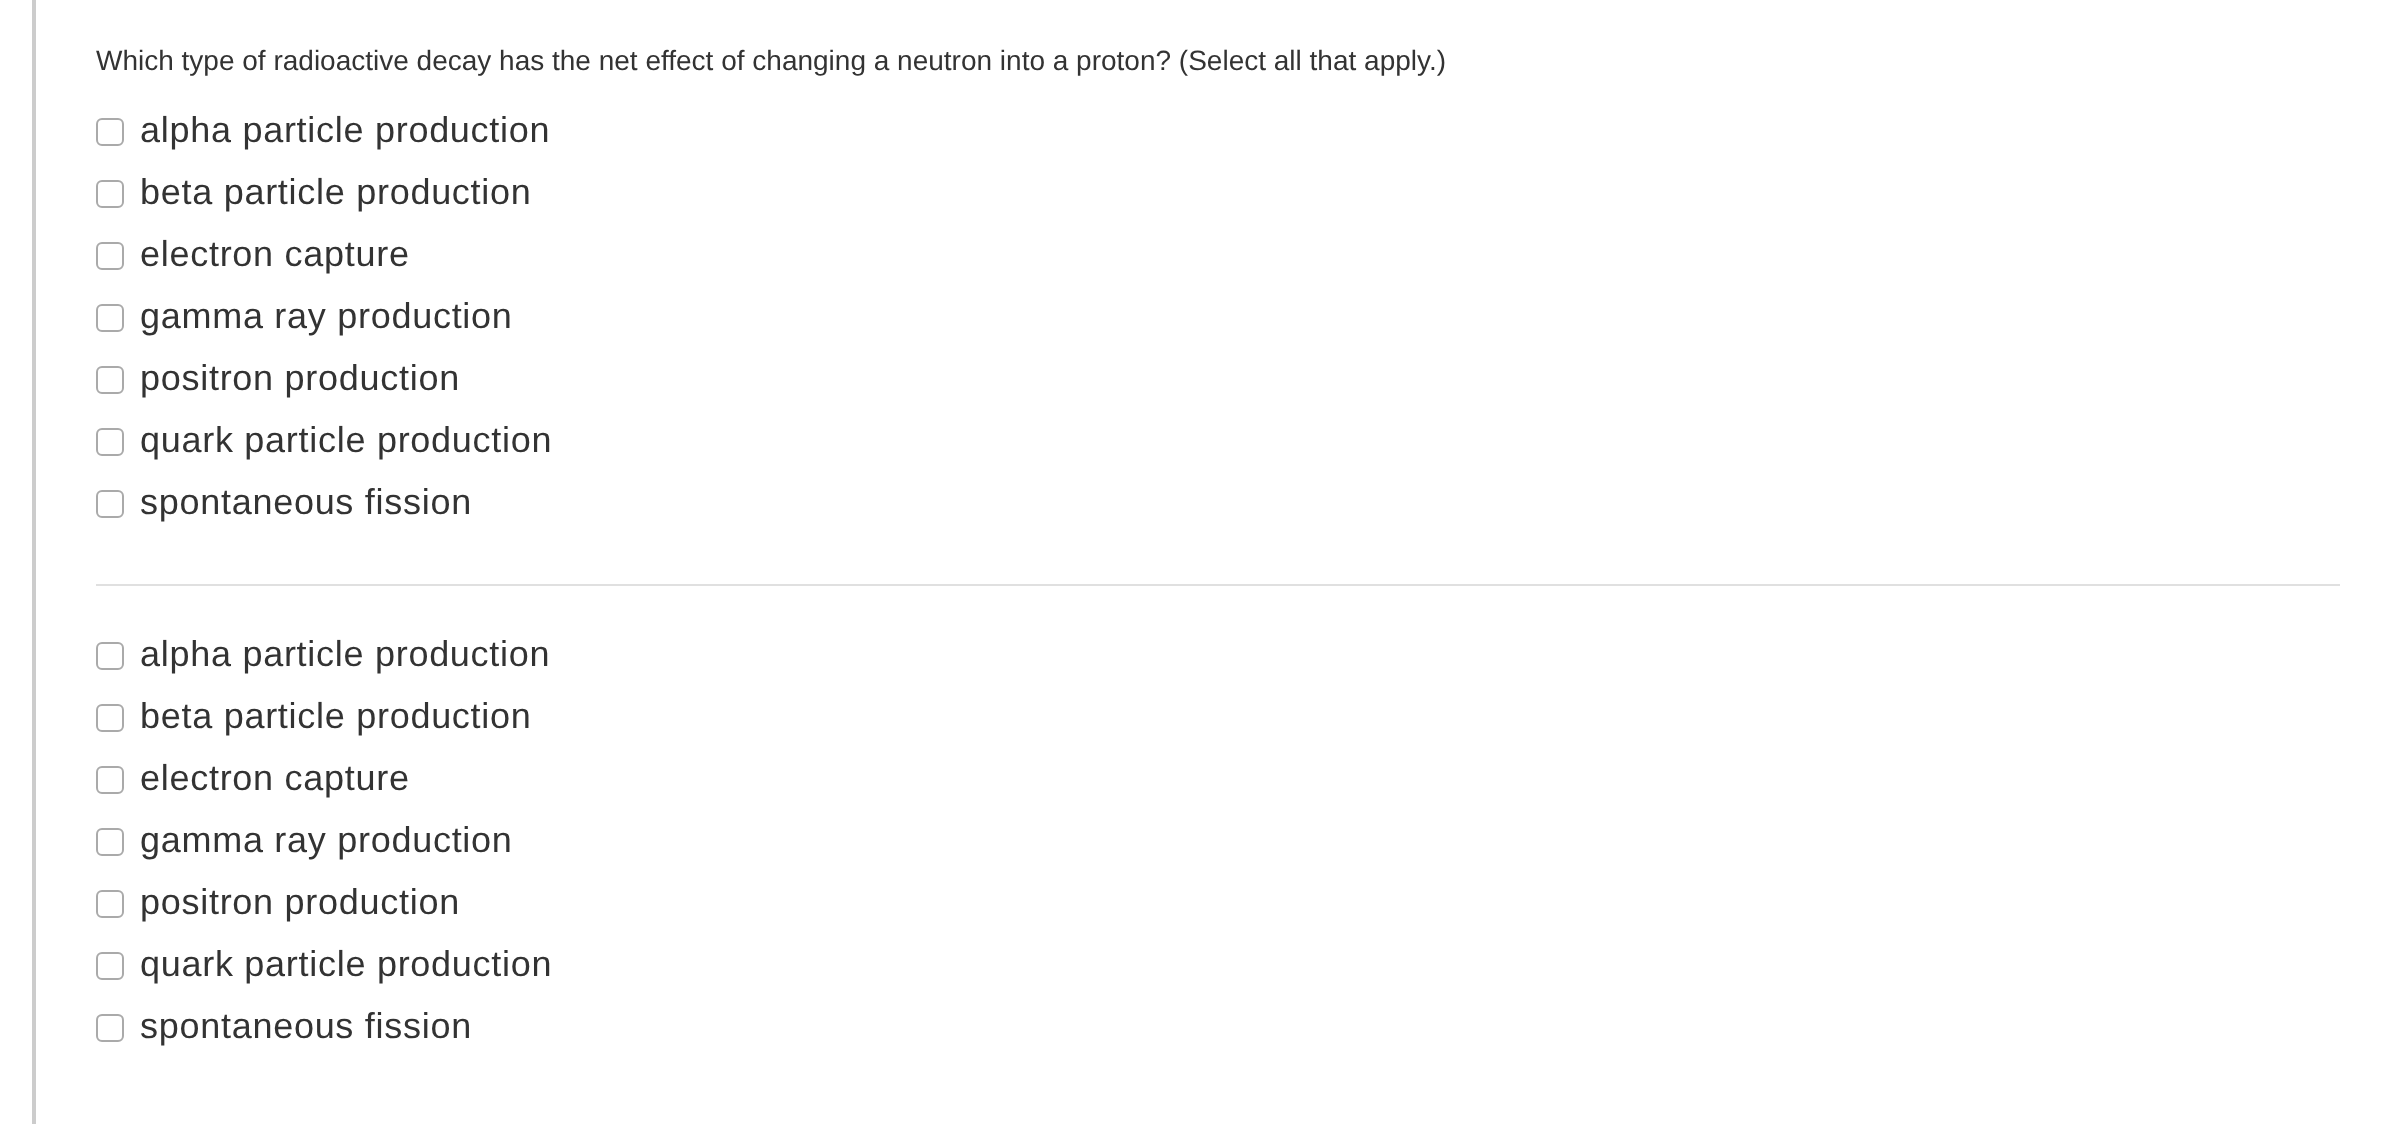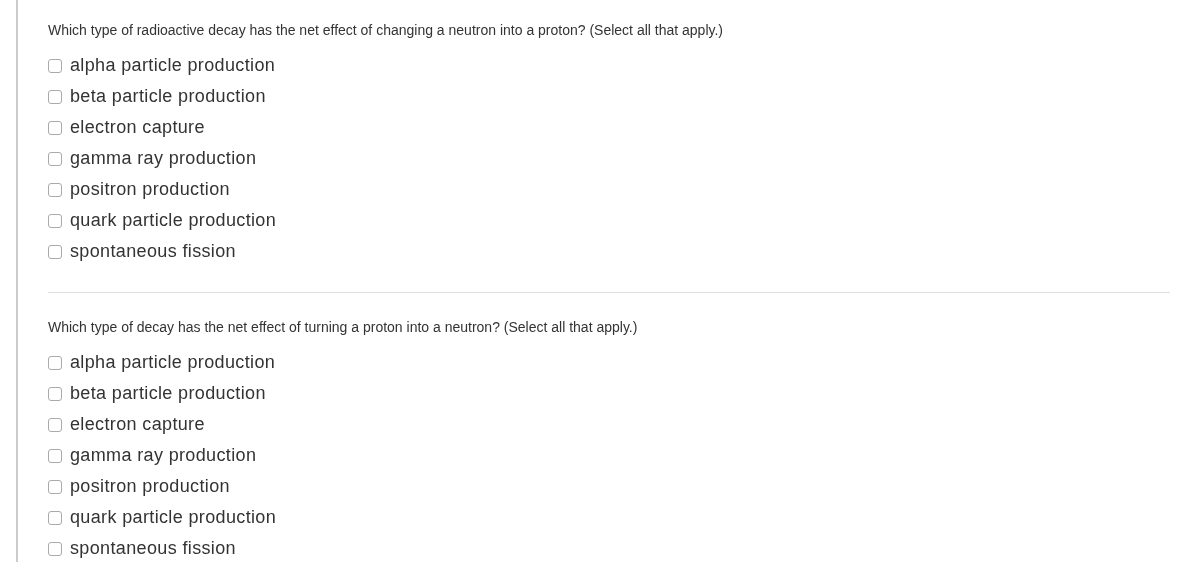--- a/index.html
+++ b/index.html
@@ -118,21 +118,20 @@
             <label class="option-label" for="q1_o6">quark particle production</label>
           </li>
           <li class="option-item">
             <input type="checkbox" class="option-checkbox" id="q1_o7" style="">
             <label class="option-label" for="q1_o7">spontaneous fission</label>
           </li>
         </ul>
       </div>
       <div class="divider"></div>
       <div class="question-block">
-        <div class="question-text">Which type of decay has the net effect of turning a proton into a neutron? (Select all that apply.)</div>
         <ul class="options-list">
           <li class="option-item">
             <input type="checkbox" class="option-checkbox" id="q2_o1" style="">
             <label class="option-label" for="q2_o1">alpha particle production</label>
           </li>
           <li class="option-item">
             <input type="checkbox" class="option-checkbox" id="q2_o2" style="">
             <label class="option-label" for="q2_o2">beta particle production</label>
           </li>
           <li class="option-item">

